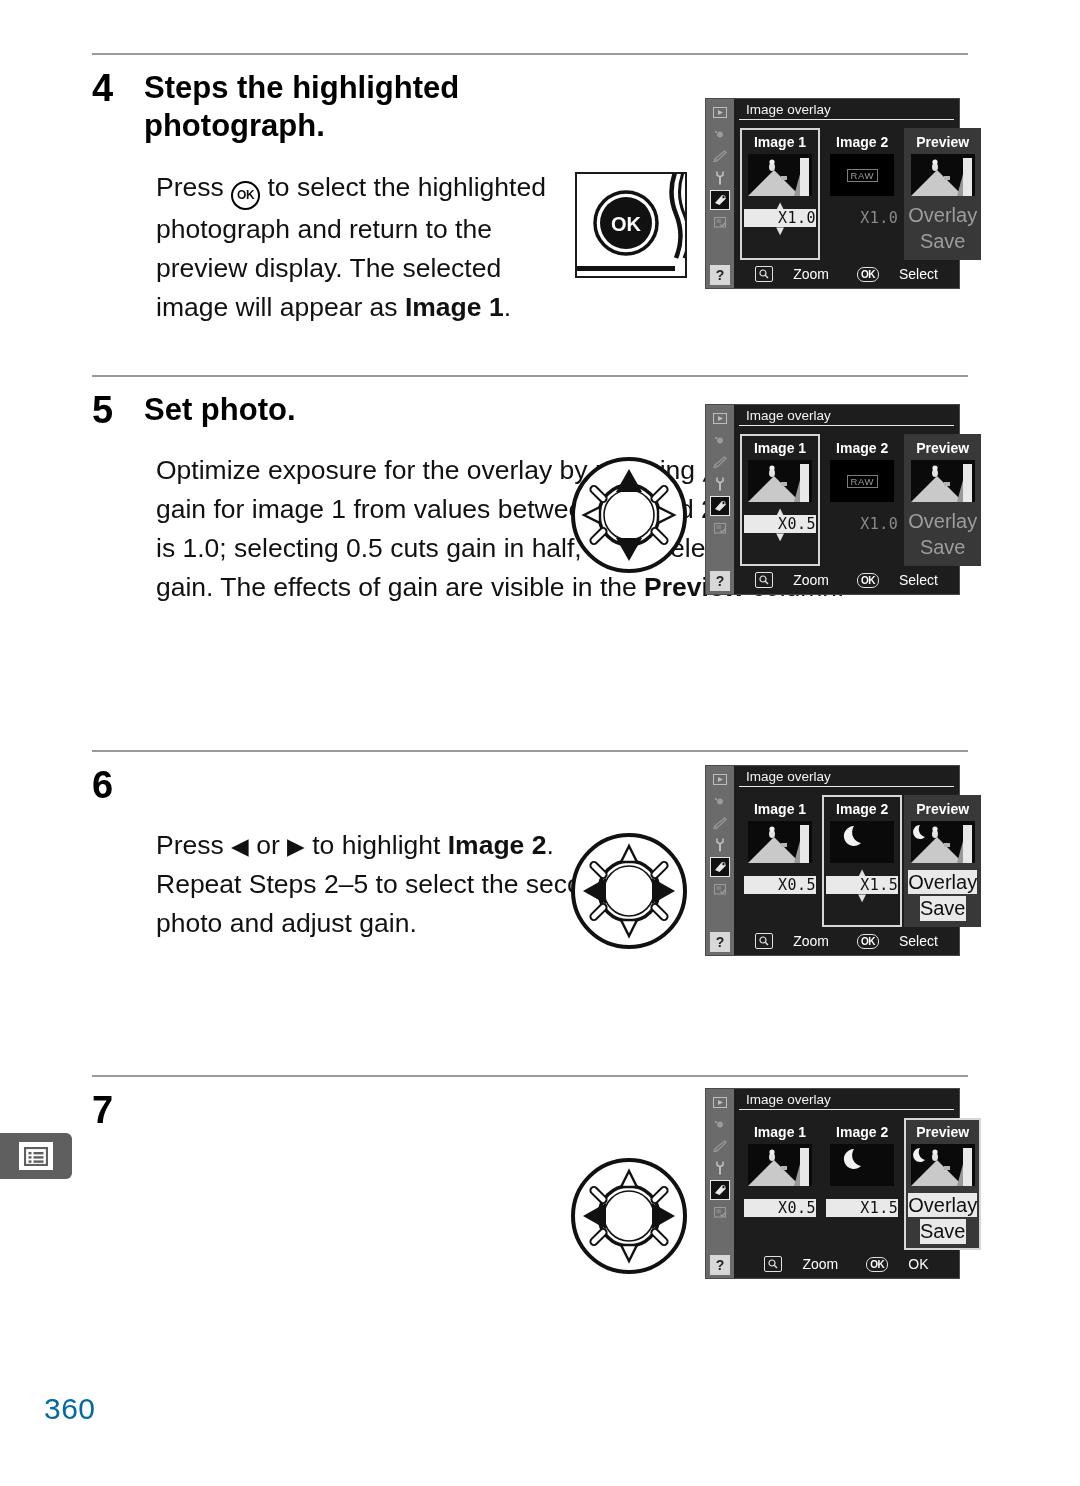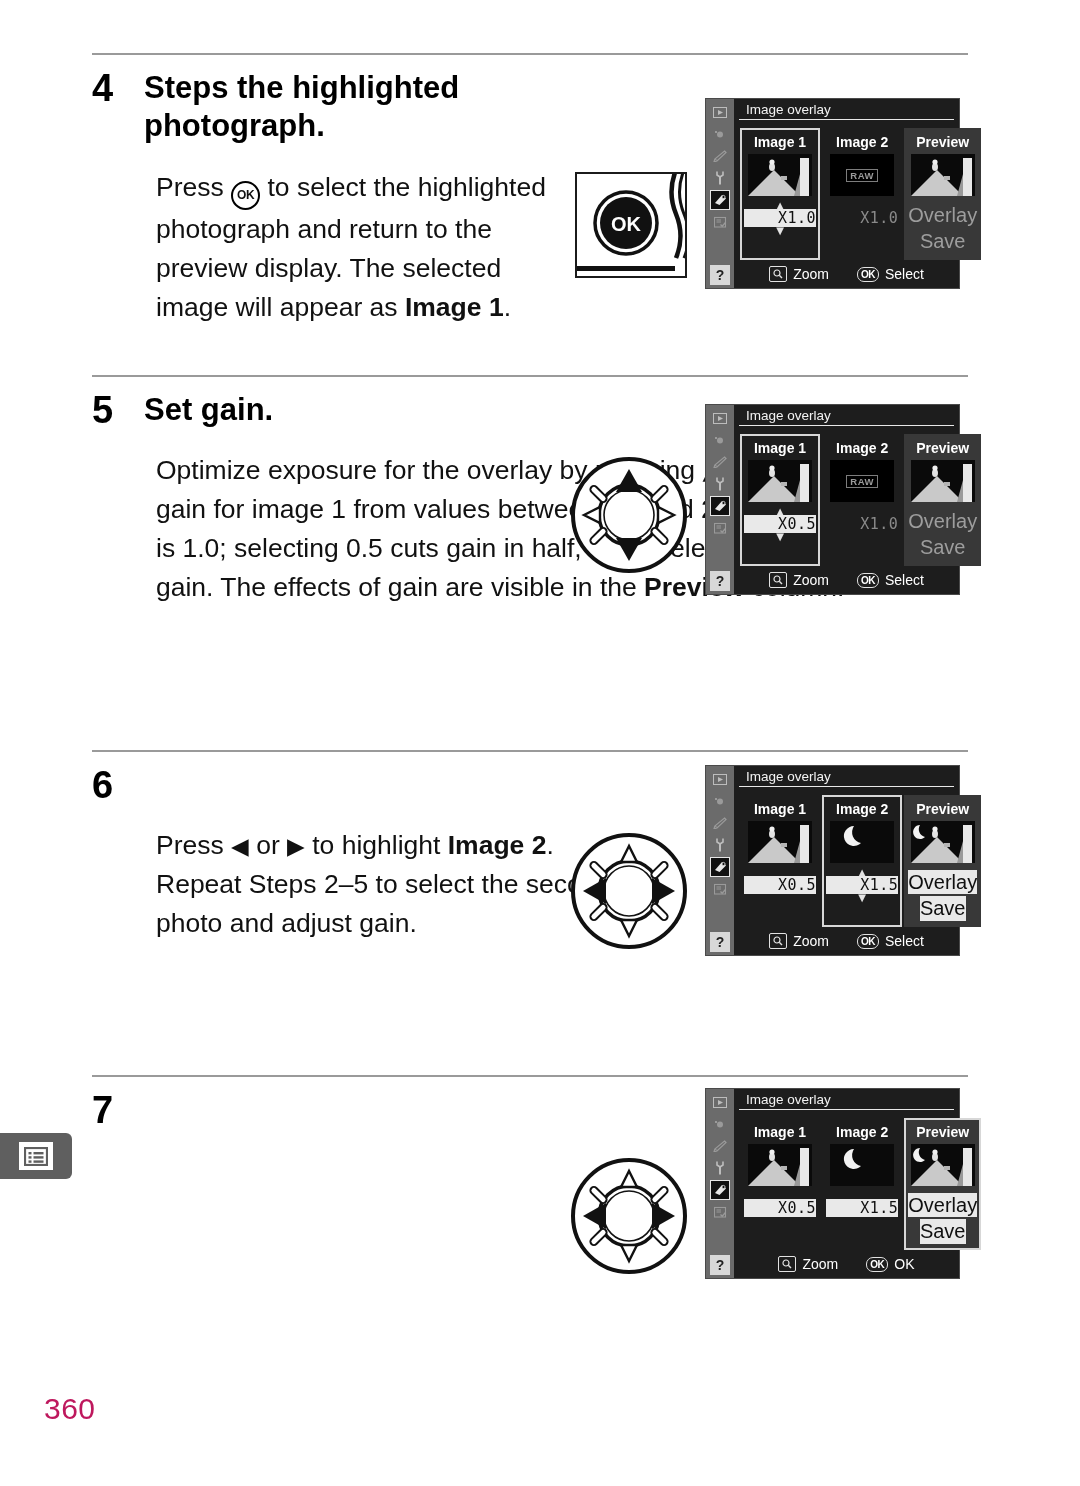--- a/index.html
+++ b/index.html
@@ -45,21 +45,21 @@
   }
   .margin-tab .tab-icon svg { display: block; }
 
   .page-number {
     position: absolute;
     left: 44px;
     top: 1392px;
     font-size: 30px;
     font-weight: 400;
     letter-spacing: .5px;
-    color: #be185d;
+    color: #0369a1;
   }
 
   
   .content {
     position: absolute;
     left: 92px;
     top: 0;
     width: 876px;
   }
 
@@ -216,21 +216,21 @@
     overflow: hidden;
     flex: none;
   }
   .thumb.empty { background: #000; display:flex; align-items:center; justify-content:center; }
   .raw-badge {
     border: 1.5px solid #7d7d7d;
     color: #9a9a9a;
     font-size: 9.5px;
     padding: 0 3px;
     letter-spacing: .5px;
-    font-weight: bold;
+    font-weight: normal;
   }
   .thumb svg { display:block; width:100%; height:100%; }
 
   .gain {
     margin-top: 6px;
     display: flex;
     flex-direction: column;
     align-items: center;
   }
   .gain-val {
@@ -260,21 +260,21 @@
   .lcd-foot {
     height: 24px;
     display: flex;
     align-items: center;
     justify-content: center;
     gap: 28px;
     color: #ffffff;
     font-size: 14px;
     padding-bottom: 2px;
   }
-  .foot-item { display: flex; align-items: center; gap: 6px; white-space: nowrap;}
+  .foot-item { display: flex; align-items: center; gap: 20px; white-space: nowrap;}
   .ico-zoom {
     width: 16px; height: 14px;
     border: 1.4px solid #e2e2e2;
     border-radius: 2px;
     display:flex;align-items:center;justify-content:center;
   }
   .ico-ok {
     border: 1.4px solid #e2e2e2;
     border-radius: 7px;
     font-size: 10px;
@@ -465,21 +465,21 @@
           </div>
         </div>
       </div>
     </div>
 
     <div class="rule"></div>
 
     <div class="step" style="height:343px;">
       <div class="step-head">
         <div class="step-num">5</div>
-        <div class="step-title">Set gain.</div>
+        <div class="step-title">Set photo.</div>
       </div>
       <div class="step-body" style="margin-top:22px; max-width:none;">Optimize exposure for the overlay by pressing <span class="tri">▲</span> or <span class="tri">▼</span> to select the gain for image 1 from values between 0.1 and 2.0.  The default value is 1.0; selecting 0.5 cuts gain in half, while selecting 2.0 doubles gain. The effects of gain are visible in the <b>Preview</b> column.</div>
 
       <div class="abs dial" style="left:478px; top:79px;">
         <svg width="118" height="118" viewBox="0 0 118 118">
           <circle cx="59" cy="59" r="56" fill="#fff" stroke="#111" stroke-width="4"></circle>
           <circle cx="59" cy="59" r="30" fill="#fff" stroke="#111" stroke-width="3.5"></circle>
           <circle cx="59" cy="59" r="25" fill="#fff" stroke="#111" stroke-width="1.6"></circle>
 
           <polygon points="59,13 72,36 46,36" fill="#111"></polygon>

